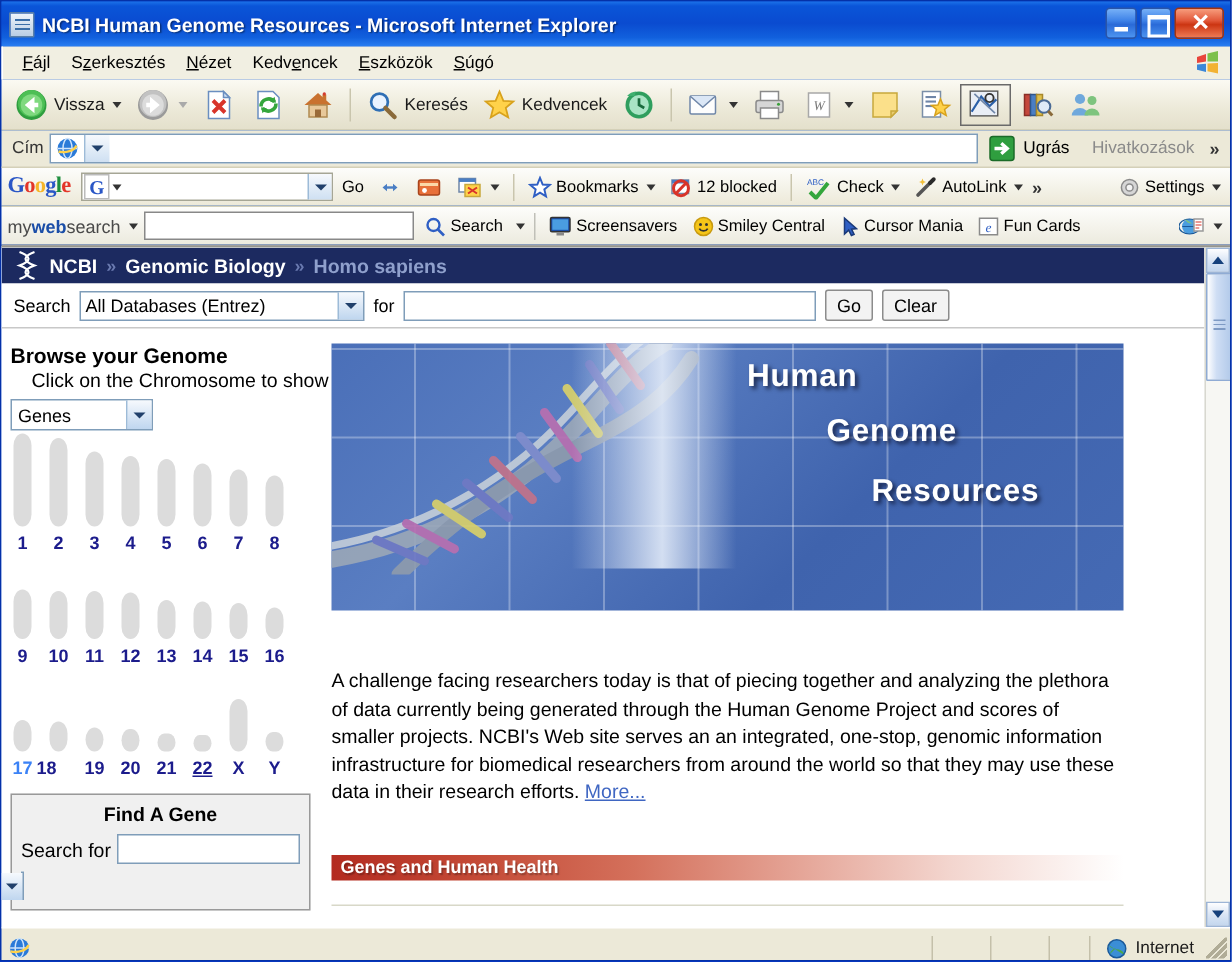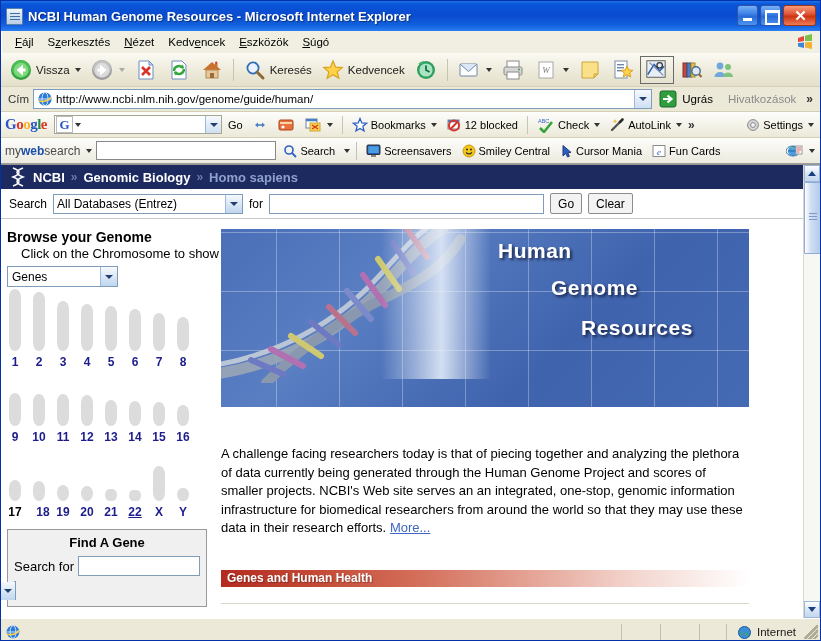--- a/index.html
+++ b/index.html
@@ -183,21 +183,21 @@
     display:flex;align-items:center;
   }
 
   .body-cols { display:flex; align-items:flex-start; padding-top:10px; }
 
   
   .leftcol { width:218px; flex:0 0 218px; padding-left:6px; }
   .browse-title { font-size:14px; font-weight:bold; color:#000; margin-bottom:1px; }
   .browse-sub { font-size:13px; color:#000; line-height:16px; margin-bottom:4px;text-align:right; }
   .genes-sel {
-    width:111px; height:21px; border:1px solid #7f9db9; background:#fff; position:relative;
+    width:95px; height:21px; border:1px solid #7f9db9; background:#fff; position:relative;
     font-size:12px; display:flex; align-items:center; padding-left:4px; margin-bottom:10px;
   }
   .genes-sel .arrow-box{ position:absolute; right:0; top:0; width:17px; height:19px;
     background:linear-gradient(180deg,#f6f9fd,#bfd6ef); border-left:1px solid #9dbbd8;
     display:flex;align-items:center;justify-content:center;}
 
   .chrrow { position:relative; height:72px; margin-bottom:3px; }
   .chr { position:absolute; bottom:18px; width:12px; background:#dcdcdc; border-radius:6px/8px; }
   .chrnum {
     position:absolute; bottom:0; font-size:12px; font-weight:bold; color:#1c1c8c;
@@ -502,21 +502,20 @@
     <span class="lab">Cím</span>
     <div class="addr-wrap">
       <span class="addr-ico">
         <svg width="16" height="16" viewBox="0 0 16 16">
           <circle cx="8" cy="8" r="6.6" fill="#2a7ad8"></circle>
           <ellipse cx="8" cy="8" rx="3" ry="6.6" fill="none" stroke="#cfe4fa" stroke-width="1"></ellipse>
           <path d="M1.6 8 h12.8" stroke="#cfe4fa" stroke-width="1"></path>
           <path d="M2 10 a9 6 0 0 0 12 -4" fill="none" stroke="#ffd24a" stroke-width="1.6"></path>
         </svg>
       </span>
-      <span class="addr-txt">http://www.ncbi.nlm.nih.gov/genome/guide/human/</span>
       <span class="addr-dd">
         <span class="dd-arrow"></span>
       </span>
     </div>
     <div class="go-btn">
       <span class="ico" style="width:20px;height:20px;flex:0 0 20px">
         <svg width="20" height="20" viewBox="0 0 20 20">
           <rect x="2" y="2" width="16" height="16" rx="2" fill="#2f9e3f" stroke="#1b6b28"></rect>
           <path d="M5 10 h7 M9.5 6.5 L13.5 10 L9.5 13.5" stroke="#fff" stroke-width="2.2" fill="none"></path>
         </svg>
@@ -765,23 +764,23 @@
                 <div class="chrnum" style="left: 96px; color: rgb(28, 28, 140);">13</div>
                 <div class="chr" style="left: 122px; height: 25px; background: rgb(220, 220, 220);"></div>
                 <div class="chrnum" style="left: 120px; color: rgb(28, 28, 140);">14</div>
                 <div class="chr" style="left: 146px; height: 24px; background: rgb(220, 220, 220);"></div>
                 <div class="chrnum" style="left: 144px; color: rgb(28, 28, 140);">15</div>
                 <div class="chr" style="left: 170px; height: 21px; background: rgb(220, 220, 220);"></div>
                 <div class="chrnum" style="left: 168px; color: rgb(28, 28, 140);">16</div>
               </div>
               <div class="chrrow">
                 <div class="chr" style="left: 2px; height: 21px; background: rgb(220, 220, 220);"></div>
-                <div class="chrnum" style="left: 0px; color: #000000;">17</div>
+                <div class="chrnum" style="left: 0px; color: #3b82f6;">17</div>
                 <div class="chr" style="left: 26px; height: 20px; background: rgb(220, 220, 220);"></div>
-                <div class="chrnum" style="left: 28px; color: rgb(28, 28, 140);">18</div>
+                <div class="chrnum" style="left: 16px; color: rgb(28, 28, 140);">18</div>
                 <div class="chr" style="left: 50px; height: 16px; background: rgb(220, 220, 220);"></div>
                 <div class="chrnum" style="left: 48px; color: rgb(28, 28, 140); margin-top: 44px;">19</div>
                 <div class="chr" style="left: 74px; height: 15px; background: rgb(220, 220, 220);"></div>
                 <div class="chrnum" style="left: 72px; color: rgb(28, 28, 140);">20</div>
                 <div class="chr" style="left: 98px; height: 12px; background: rgb(220, 220, 220);"></div>
                 <div class="chrnum" style="left: 96px; color: rgb(28, 28, 140);">21</div>
                 <div class="chr" style="left: 122px; height: 11px; background: rgb(220, 220, 220);"></div>
                 <div class="chrnum" style="left: 120px; color: rgb(28, 28, 140); text-decoration: underline;">22</div>
                 <div class="chr" style="left: 146px; height: 35px; background: rgb(220, 220, 220);"></div>
                 <div class="chrnum" style="left: 144px; color: rgb(28, 28, 140);">X</div>

